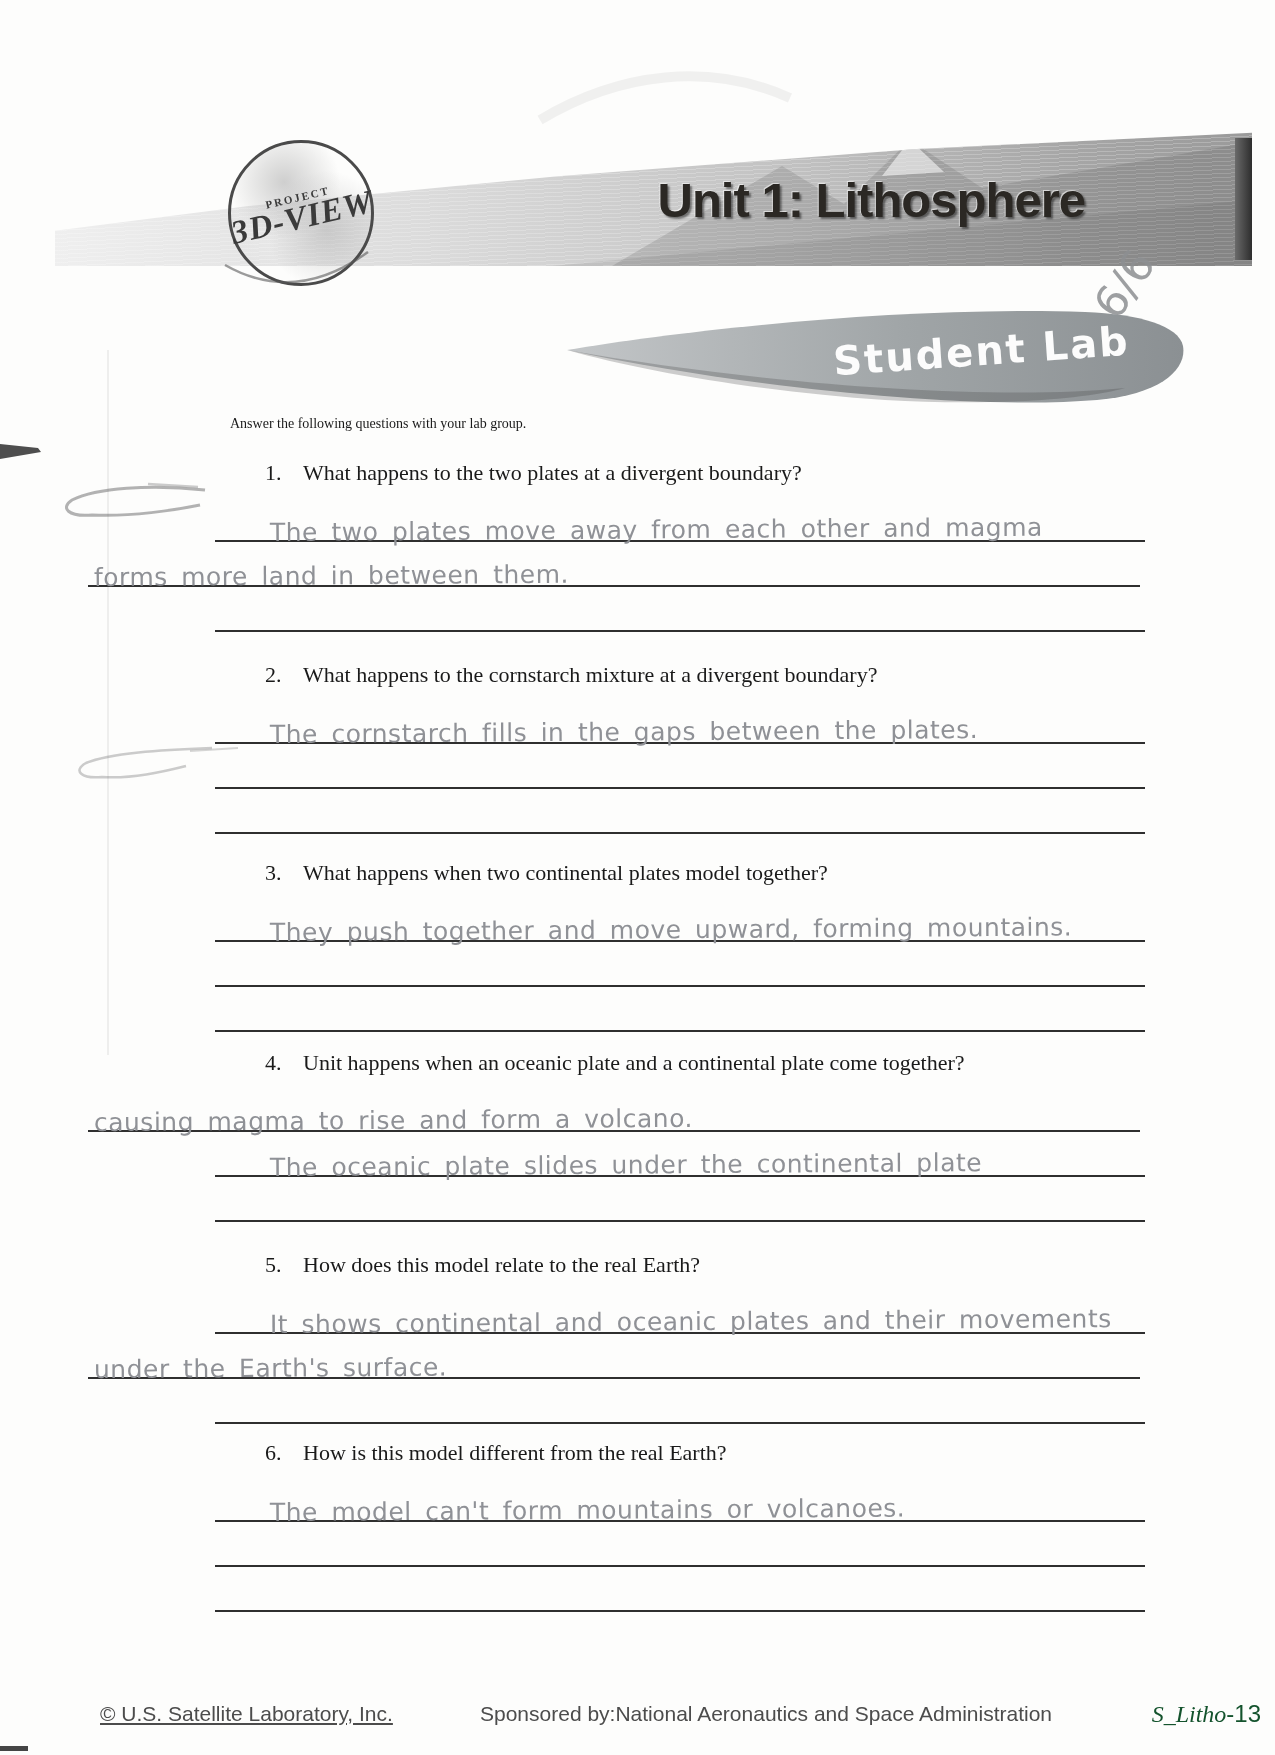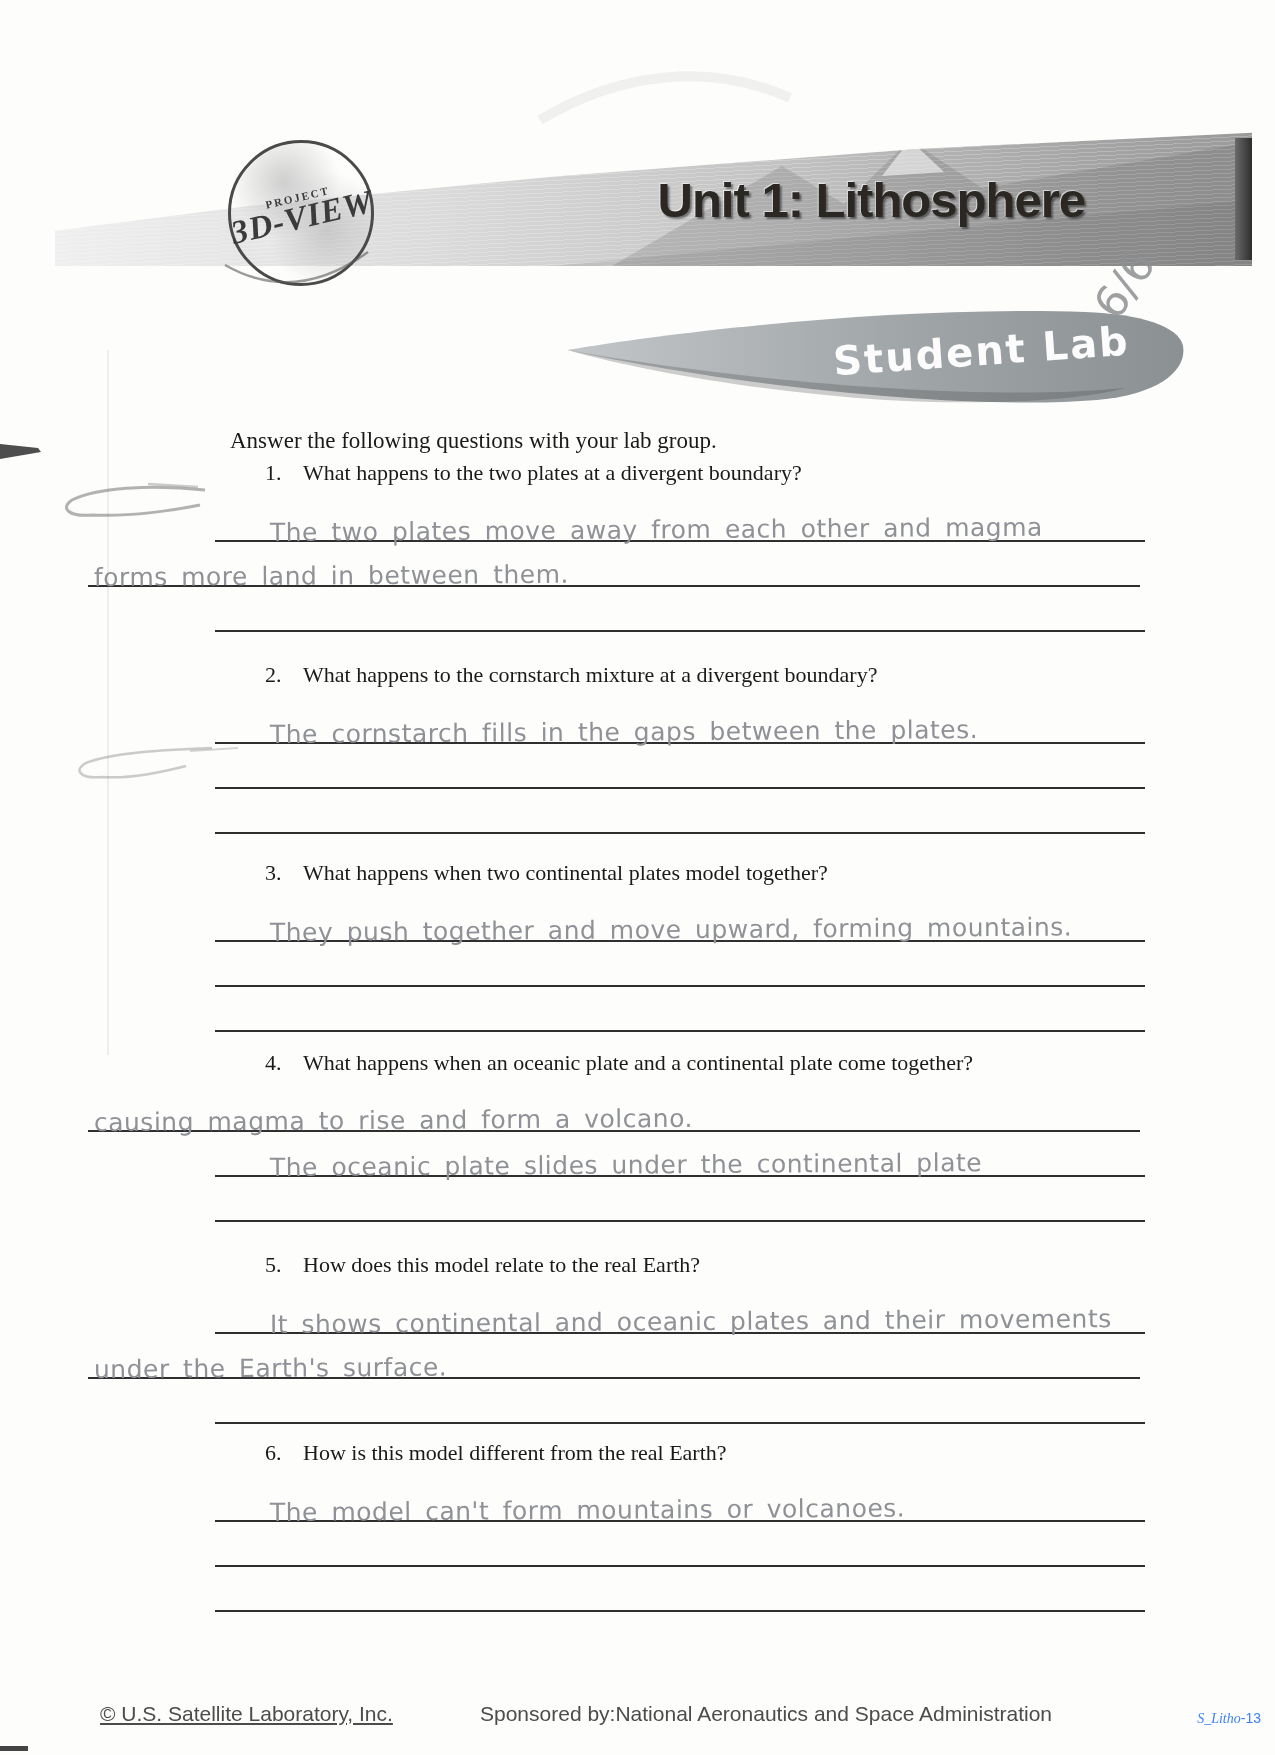--- a/index.html
+++ b/index.html
@@ -56,21 +56,21 @@
   }
 
   
   .grade-mark{
     position:absolute; left:1078px; top:238px; width:120px;
     font-family:"DejaVu Sans", sans-serif; font-size:44px; color:#8d8f92;
     transform:rotate(-56deg); opacity:.85;
   }
 
   
-  .intro{ position:absolute; left:230px; top:428px; font-size:23px; }
+  .intro{ position:absolute; left:230px; top:416px; font-size:14px; }
 
   
   .question{ position:absolute; left:215px; width:930px; }
   .q1{top:458px} .q2{top:660px} .q3{top:858px} .q4{top:1048px} .q5{top:1250px} .q6{top:1438px}
   .q-text{ padding-left:50px; font-size:22px; line-height:29px; }
   .q-num{ display:inline-block; width:38px; }
   .lines{ margin-top:10px; }
   .ansline{ position:relative; height:45px; border-bottom:2.5px solid #2f2f2f; }
   .ansline.wide{ margin-left:-127px; width:1052px; }
   .hw{
@@ -82,21 +82,21 @@
   .ansline.wide .hw{ left:6px; }
 
   
   .footer{
     position:absolute; left:0; right:0; top:1698px; height:36px;
     font-family:"Liberation Sans", sans-serif; color:#4c4c4c; font-size:21px;
   }
   .foot-copy{ position:absolute; left:100px; top:4px;text-decoration:underline; }
   .foot-sponsor{ position:absolute; left:480px; top:4px; }
   .foot-sponsor .lbl{ }
-  .foot-code{ position:absolute; right:14px; top:12px; font-size:14px; color:#3b82f6; }
+  .foot-code{ position:absolute; right:14px; top:2px; font-size:24px; color:#14532d; }
   .foot-code .ital{ font-family:"Liberation Serif", serif; font-style:italic; }
 
   
   .artifacts{ position:absolute; inset:0; pointer-events:none; }
   .crease{ position:absolute; left:107px; top:350px; width:2px; height:705px; background:rgba(110,110,110,.10); }
 </style>
 </head>
 <body>
 
 <div class="page">
@@ -175,21 +175,21 @@
           </div>
           <div class="ansline">
             <span class="hw"></span>
           </div>
           <div class="ansline">
             <span class="hw"></span>
           </div>
         </div>
       </div>
       <div class="question q4">
-        <div class="q-text"><span class="q-num">4.</span><span>What happens when an oceanic plate and a continental plate come together?</span></div>
+        <div class="q-text"><span class="q-num">4.</span><span>Unit happens when an oceanic plate and a continental plate come together?</span></div>
         <div class="lines">
           <div class="ansline wide">
             <span class="hw">causing magma to rise and form a volcano.</span>
           </div>
           <div class="ansline">
             <span class="hw">The oceanic plate slides under the continental plate</span>
           </div>
           <div class="ansline">
             <span class="hw"></span>
           </div>

